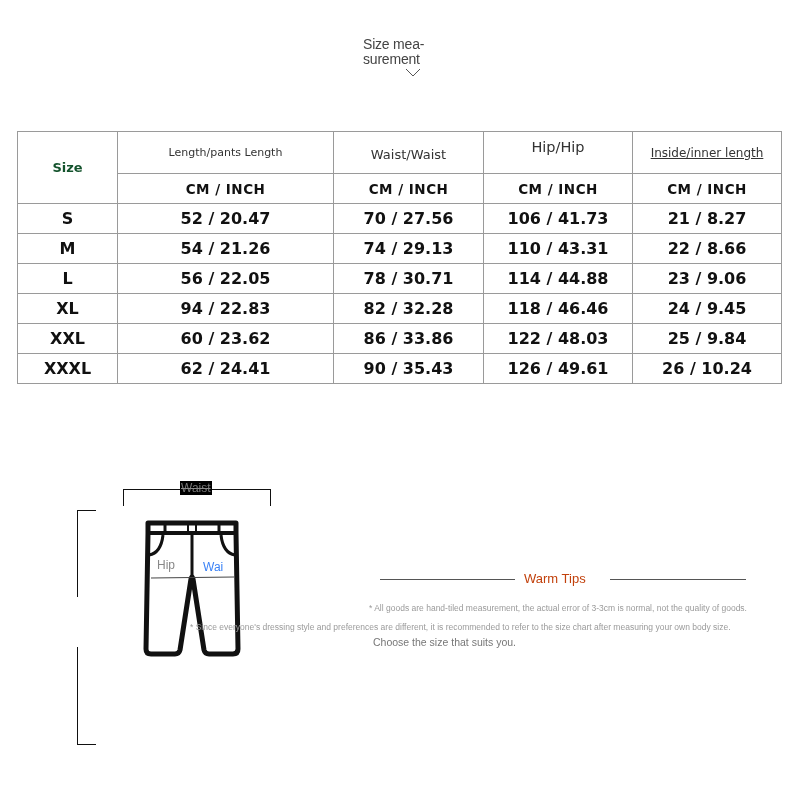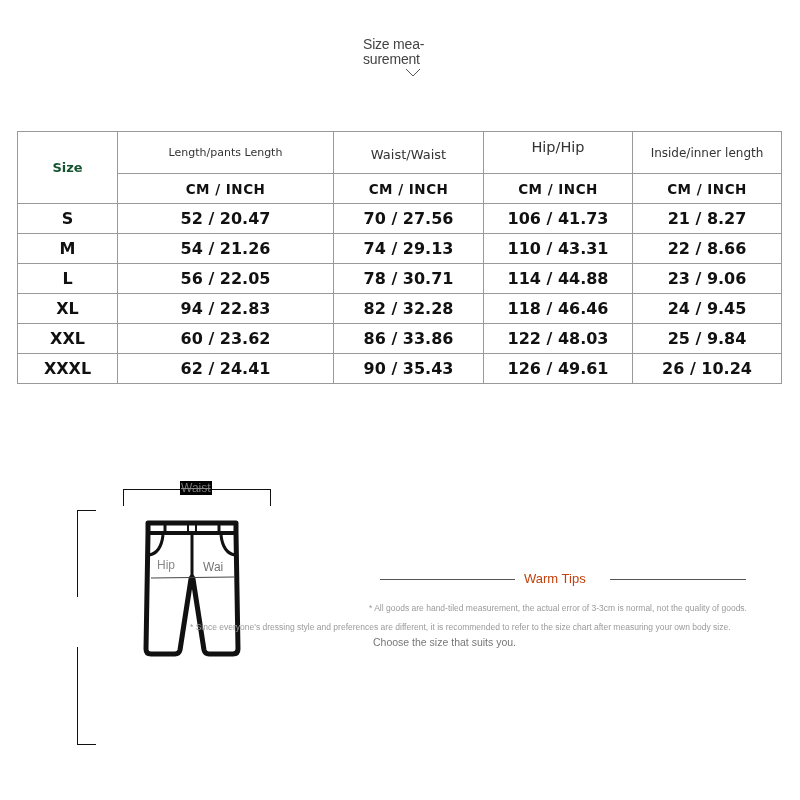--- a/index.html
+++ b/index.html
@@ -135,21 +135,21 @@
       left: 157px;
       top: 558px;
       font-size: 12px;
       color: #888;
     }
     .wai-label {
       position: absolute;
       left: 203px;
       top: 560px;
       font-size: 12px;
-      color: #737373;
+      color: #3b82f6;
     }
     
     .tips-line-left {
       position: absolute;
       left: 380px;
       top: 579px;
       width: 135px;
       height: 0;
       border-top: 1px solid #555;
     }
@@ -211,21 +211,21 @@
       <col class="c2">
       <col class="c3">
       <col class="c4">
   </colgroup>
   <tbody>
     <tr class="hdr1">
       <td rowspan="2" class="hdr-size">Size</td>
       <td class="hdr-label" style="font-size:11px;">Length/pants Length</td>
       <td class="hdr-label" style="font-size:13px; padding-top:3px;">Waist/Waist</td>
       <td class="hdr-label" style="font-size:14.5px; padding-bottom:12px;">Hip/Hip</td>
-      <td class="hdr-label" style="font-size:12px;">Inside/inner length</td>
+      <td class="hdr-label" style="font-size:12px;text-decoration:underline;">Inside/inner length</td>
     </tr>
     <tr class="hdr2">
       <td class="unit">CM  /  INCH</td>
       <td class="unit">CM  /  INCH</td>
       <td class="unit">CM  /  INCH</td>
       <td class="unit">CM  /  INCH</td>
     </tr>
     <tr>
       <td class="cell-size">S</td>
       <td class="cell-val">52 / 20.47</td>

